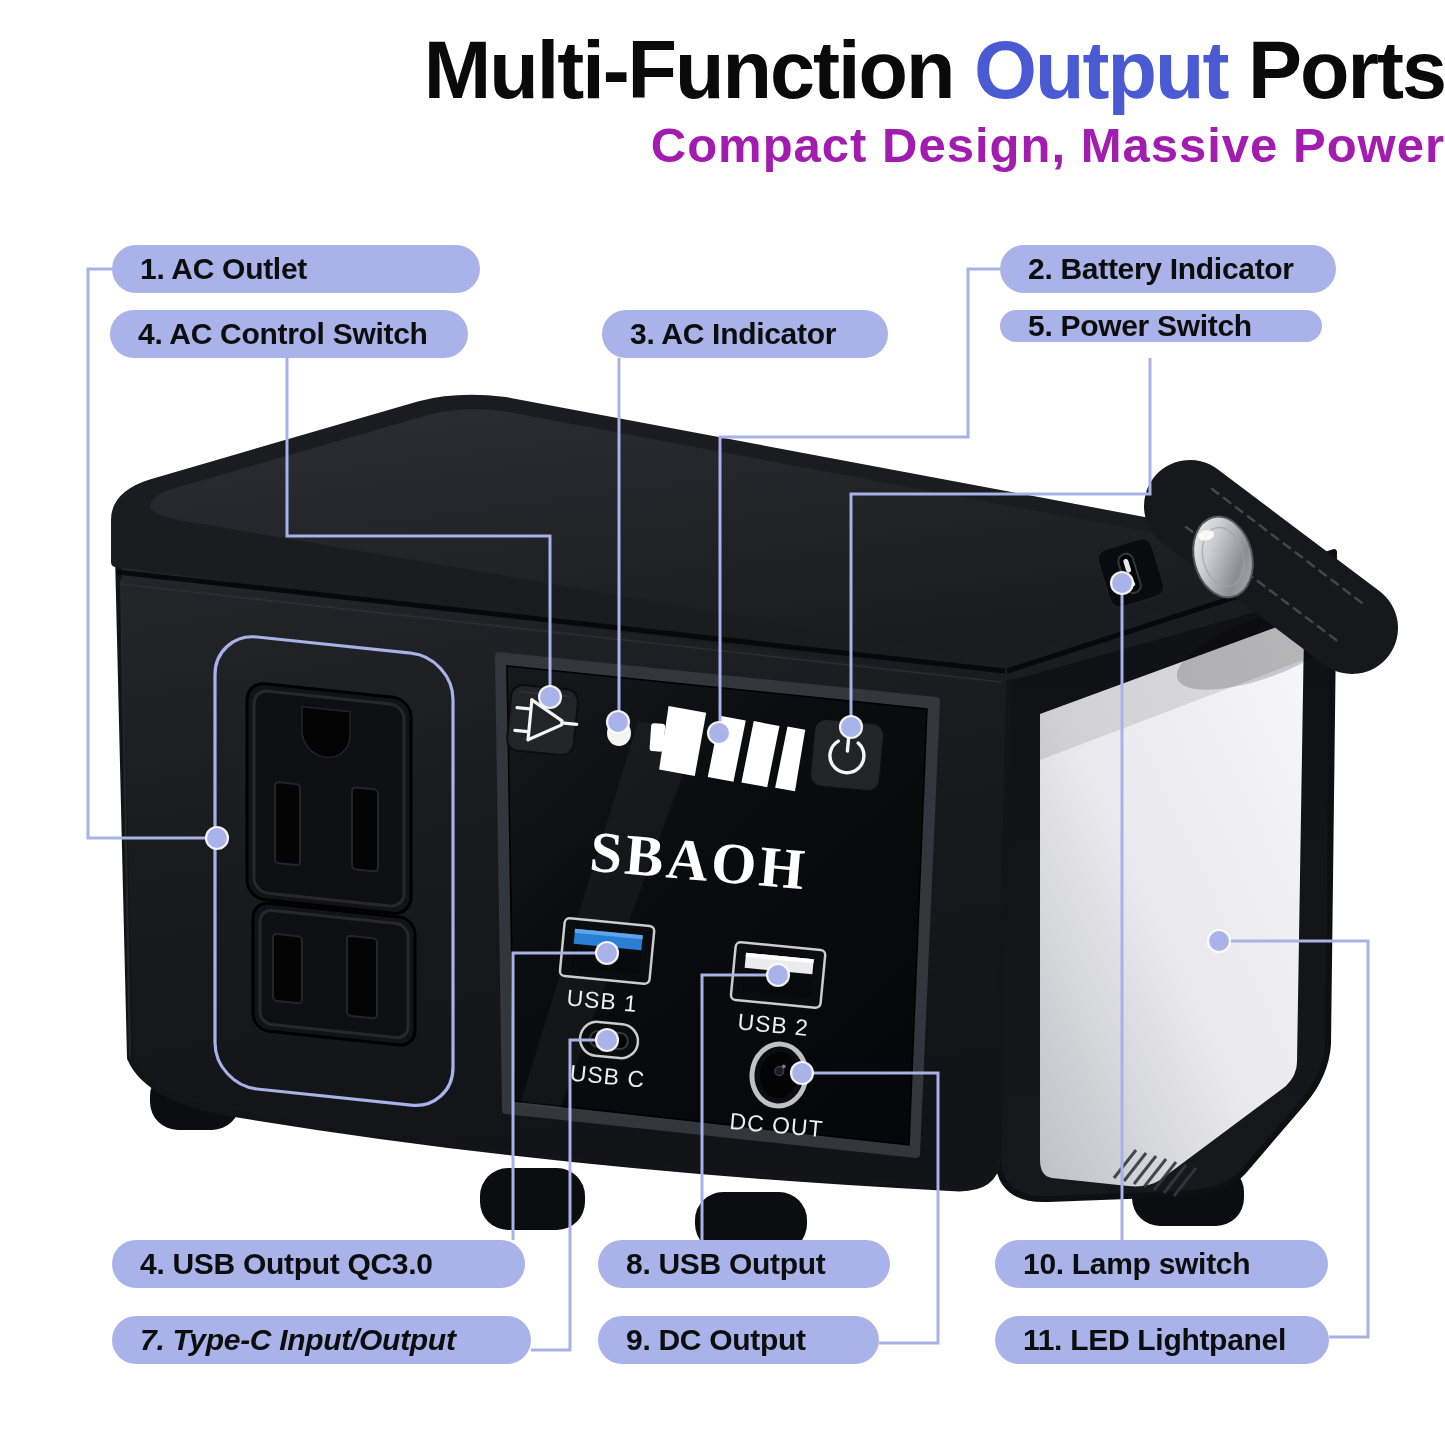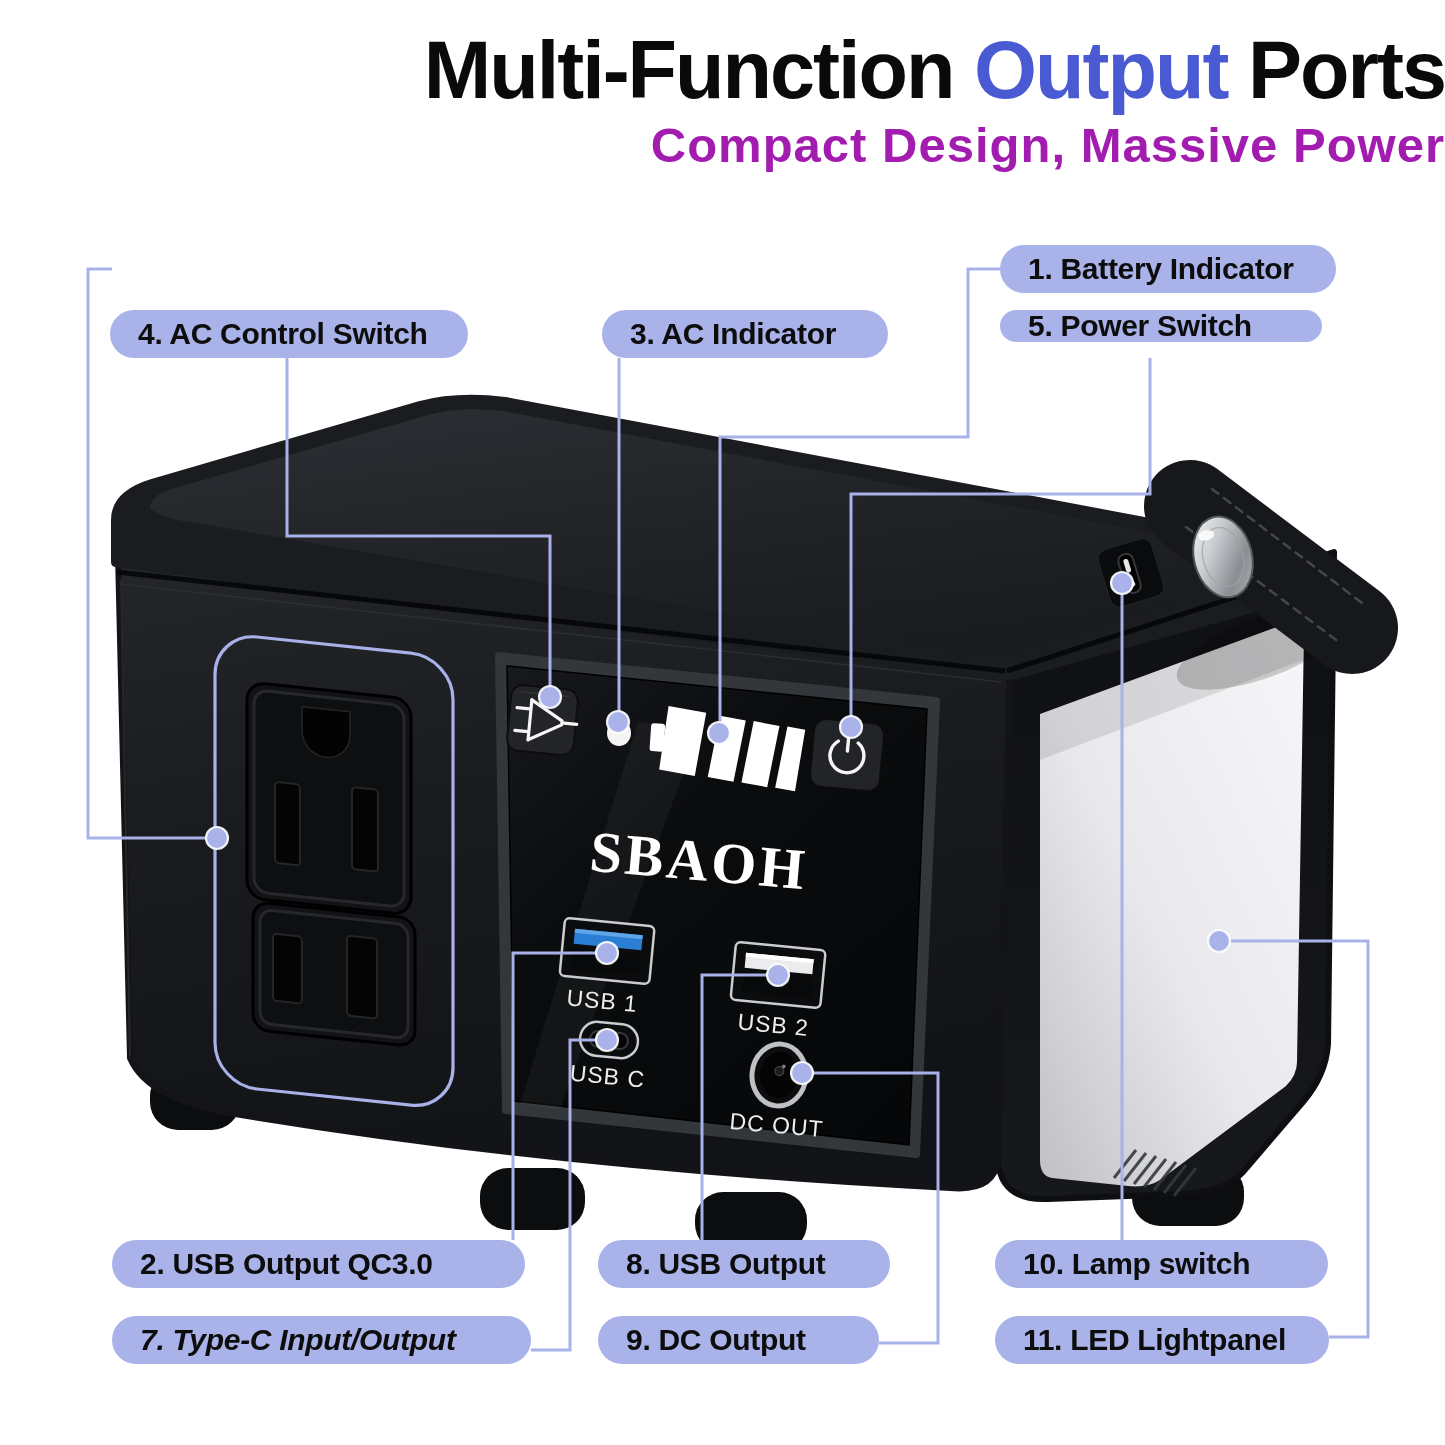--- a/index.html
+++ b/index.html
@@ -219,24 +219,25 @@
       <circle cx="851" cy="727" r="11"></circle>
       <circle cx="607" cy="953" r="11"></circle>
       <circle cx="607" cy="1040" r="11"></circle>
       <circle cx="778" cy="975" r="11"></circle>
       <circle cx="802" cy="1073" r="11"></circle>
       <circle cx="1122" cy="583" r="11"></circle>
       <circle cx="1219" cy="941" r="11"></circle>
     </g>
   </svg>
 
+  <div class="pill" style="left:112px;top:245px;width:368px;height:48px;">1. AC Outlet</div>
   <div class="pill" style="left:110px;top:310px;width:358px;height:48px;">4. AC Control Switch</div>
   <div class="pill" style="left:602px;top:310px;width:286px;height:48px;">3. AC Indicator</div>
-  <div class="pill" style="left:1000px;top:245px;width:336px;height:48px;">1. Battery Indicator</div>
+  <div class="pill" style="left:1000px;top:245px;width:336px;height:48px;">2. Battery Indicator</div>
   <div class="pill" style="left:1000px;top:310px;width:322px;height:32px;">5. Power Switch</div>
-  <div class="pill" style="left:112px;top:1240px;width:413px;height:48px;">2. USB Output QC3.0</div>
+  <div class="pill" style="left:112px;top:1240px;width:413px;height:48px;">4. USB Output QC3.0</div>
   <div class="pill" style="left:112px;top:1316px;width:419px;height:48px;font-style:italic;">7. Type-C Input/Output</div>
   <div class="pill" style="left:598px;top:1240px;width:292px;height:48px;">8. USB Output</div>
   <div class="pill" style="left:598px;top:1316px;width:281px;height:48px;">9. DC Output</div>
   <div class="pill" style="left:995px;top:1240px;width:333px;height:48px;">10. Lamp switch</div>
   <div class="pill" style="left:995px;top:1316px;width:334px;height:48px;">11. LED Lightpanel</div>
 
 </div>
 
 </body></html>

